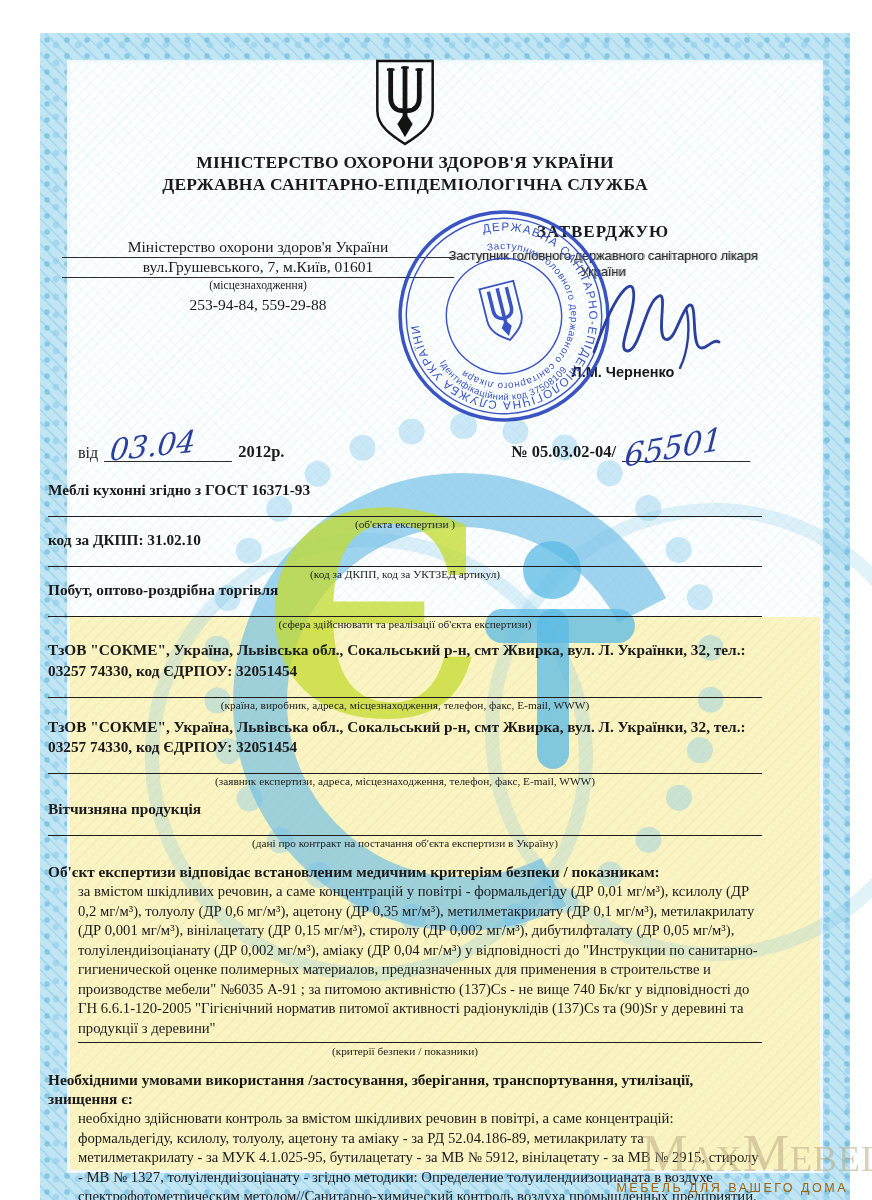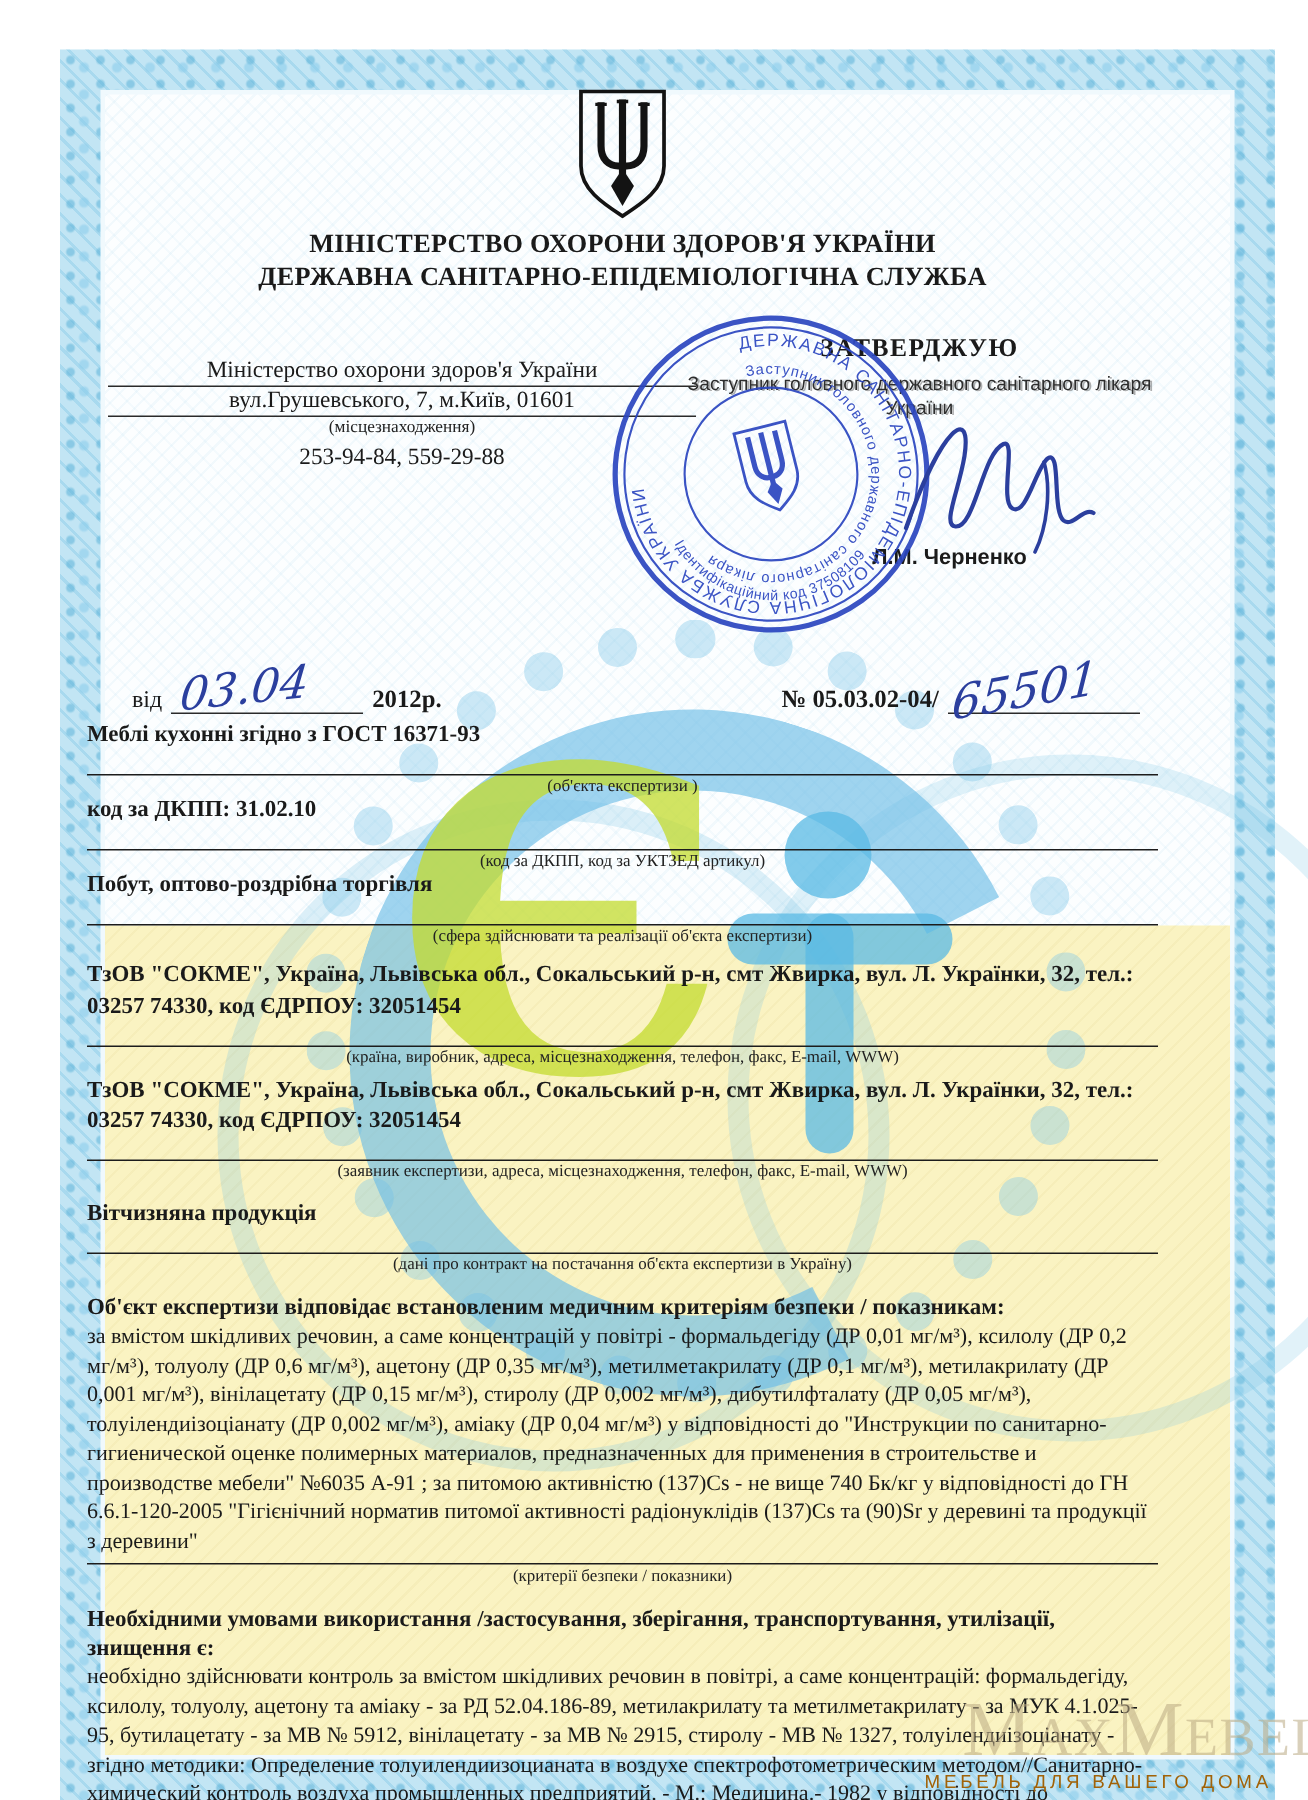--- a/index.html
+++ b/index.html
@@ -31,21 +31,21 @@
   .wm-e{position:absolute;left:78px;top:64px;font-size:280px;line-height:1;font-weight:bold;
     color:rgba(195,219,45,.75);font-family:"DejaVu Serif",serif;}
   .wm-head{position:absolute;left:338px;top:128px;width:58px;height:58px;border-radius:50%;background:rgba(90,185,228,.75);}
   .wm-arms{position:absolute;left:300px;top:196px;width:150px;height:34px;border-radius:17px;background:rgba(90,185,228,.75);}
   .wm-body{position:absolute;left:352px;top:196px;width:32px;height:160px;border-radius:16px;background:rgba(90,185,228,.75);}
   .arc1{position:absolute;left:-40px;top:120px;width:420px;height:420px;border-radius:50%;
     border:14px solid rgba(120,195,228,.25);}
   .arc2{position:absolute;left:300px;top:90px;width:430px;height:430px;border-radius:50%;
     border:14px solid rgba(120,195,228,.22);}
 
-  .content{position:absolute;left:40px;top:30px;width:714px;height:1107px;padding:0 18px;z-index:2;}
+  .content{position:absolute;left:30px;top:30px;width:714px;height:1107px;padding:0 18px;z-index:2;}
 
   .emblem{display:block;margin:26px auto 2px;}
   .h1{ text-align:center;font-weight:bold;font-size:17.5px;letter-spacing:.2px;line-height:1.25;}
 
   .hdr-zone{position:relative;height:182px;margin-top:34px;}
   .inst{position:absolute;left:14px;top:8px;width:392px;text-align:center;}
   .inst .line{font-size:15.5px;border-bottom:1.5px solid #2a2a2a;padding-bottom:1px;}
   .inst .cap{font-size:11.5px;color:#222;padding:1px 0 3px;}
   .inst .phones{font-size:15.5px;margin-top:2px;}
 
@@ -53,36 +53,36 @@
   .app-label{font-weight:bold;font-size:17px;letter-spacing:1px;}
   .app-title{font-family:"Liberation Sans",sans-serif;font-size:12.8px;line-height:1.25;margin-top:6px;color:#2d2d2d;
     text-shadow:1.3px .4px 0 rgba(80,80,80,.45);}
   .app-name{font-family:"Liberation Sans",sans-serif;font-weight:bold;font-size:14.5px;margin-top:84px;margin-left:40px;}
 
   .stamp{position:absolute;left:348px;top:-22px;width:216px;height:216px;transform:rotate(-14deg);opacity:.92;}
   .sig{position:absolute;left:540px;top:26px;}
 
   .title{text-align:center;font-weight:bold;font-size:19.5px;margin-top:8px;}
 
-  .issue{display:flex;justify-content:space-between;margin-top:16px;padding:0 6px 0 30px;height:48px;align-items:flex-end;}
+  .issue{display:flex;justify-content:space-between;margin-top:16px;padding:0 6px 0 30px;height:48px;align-items:center;}
   .issue .bold{font-weight:bold;font-size:16.5px;}
   .issue-left,.issue-right{display:flex;align-items:flex-end;}
   .uline{position:relative;display:inline-block;width:128px;border-bottom:1.6px solid #2a2a2a;height:20px;margin:0 6px;}
   .uline.wide{width:128px;}
   .hand{position:absolute;left:6px;bottom:-2px;font-family:"DejaVu Serif",serif;font-style:italic;
     color:#2b3f9e;font-size:30px;white-space:nowrap;transform:rotate(-6deg) skewX(-12deg);}
   .hand.h2{font-size:31px;left:2px;bottom:-4px;transform:rotate(-10deg) skewX(-14deg);}
   .from-label{font-size:16px;}
 
   .field{}
   .fv{font-weight:bold;font-size:15.3px;line-height:1.32;border-bottom:1.5px solid #1c1c1c;padding-bottom:16px;}
   .fc{text-align:center;font-size:11.3px;color:#222;padding-top:1px;}
 
   .para-head{font-weight:bold;font-size:15.3px;line-height:1.3;margin-top:13px;}
-  .para{font-size:14.7px;line-height:1.33;}
+  .para{font-size:14.7px;line-height:1.33;margin-left:30px;}
   .para.ruled{border-bottom:1.5px solid #1c1c1c;padding-bottom:3px;}
   .para-cap{text-align:center;font-size:11.3px;color:#222;padding-top:2px;margin-bottom:6px;}
 
   
   .brand{position:absolute;right:-12px;top:1124px;z-index:5;font-family:"Liberation Serif",serif;
     font-variant:small-caps;font-size:52px;letter-spacing:1px;color:rgba(186,170,132,.55);}
   .tagline{position:absolute;right:24px;top:1181px;z-index:5;font-family:"Liberation Sans",sans-serif;
     font-size:12.5px;letter-spacing:2.5px;color:#a16207;}
   .stamp text{font-family:"Liberation Sans",sans-serif;}
 </style>

